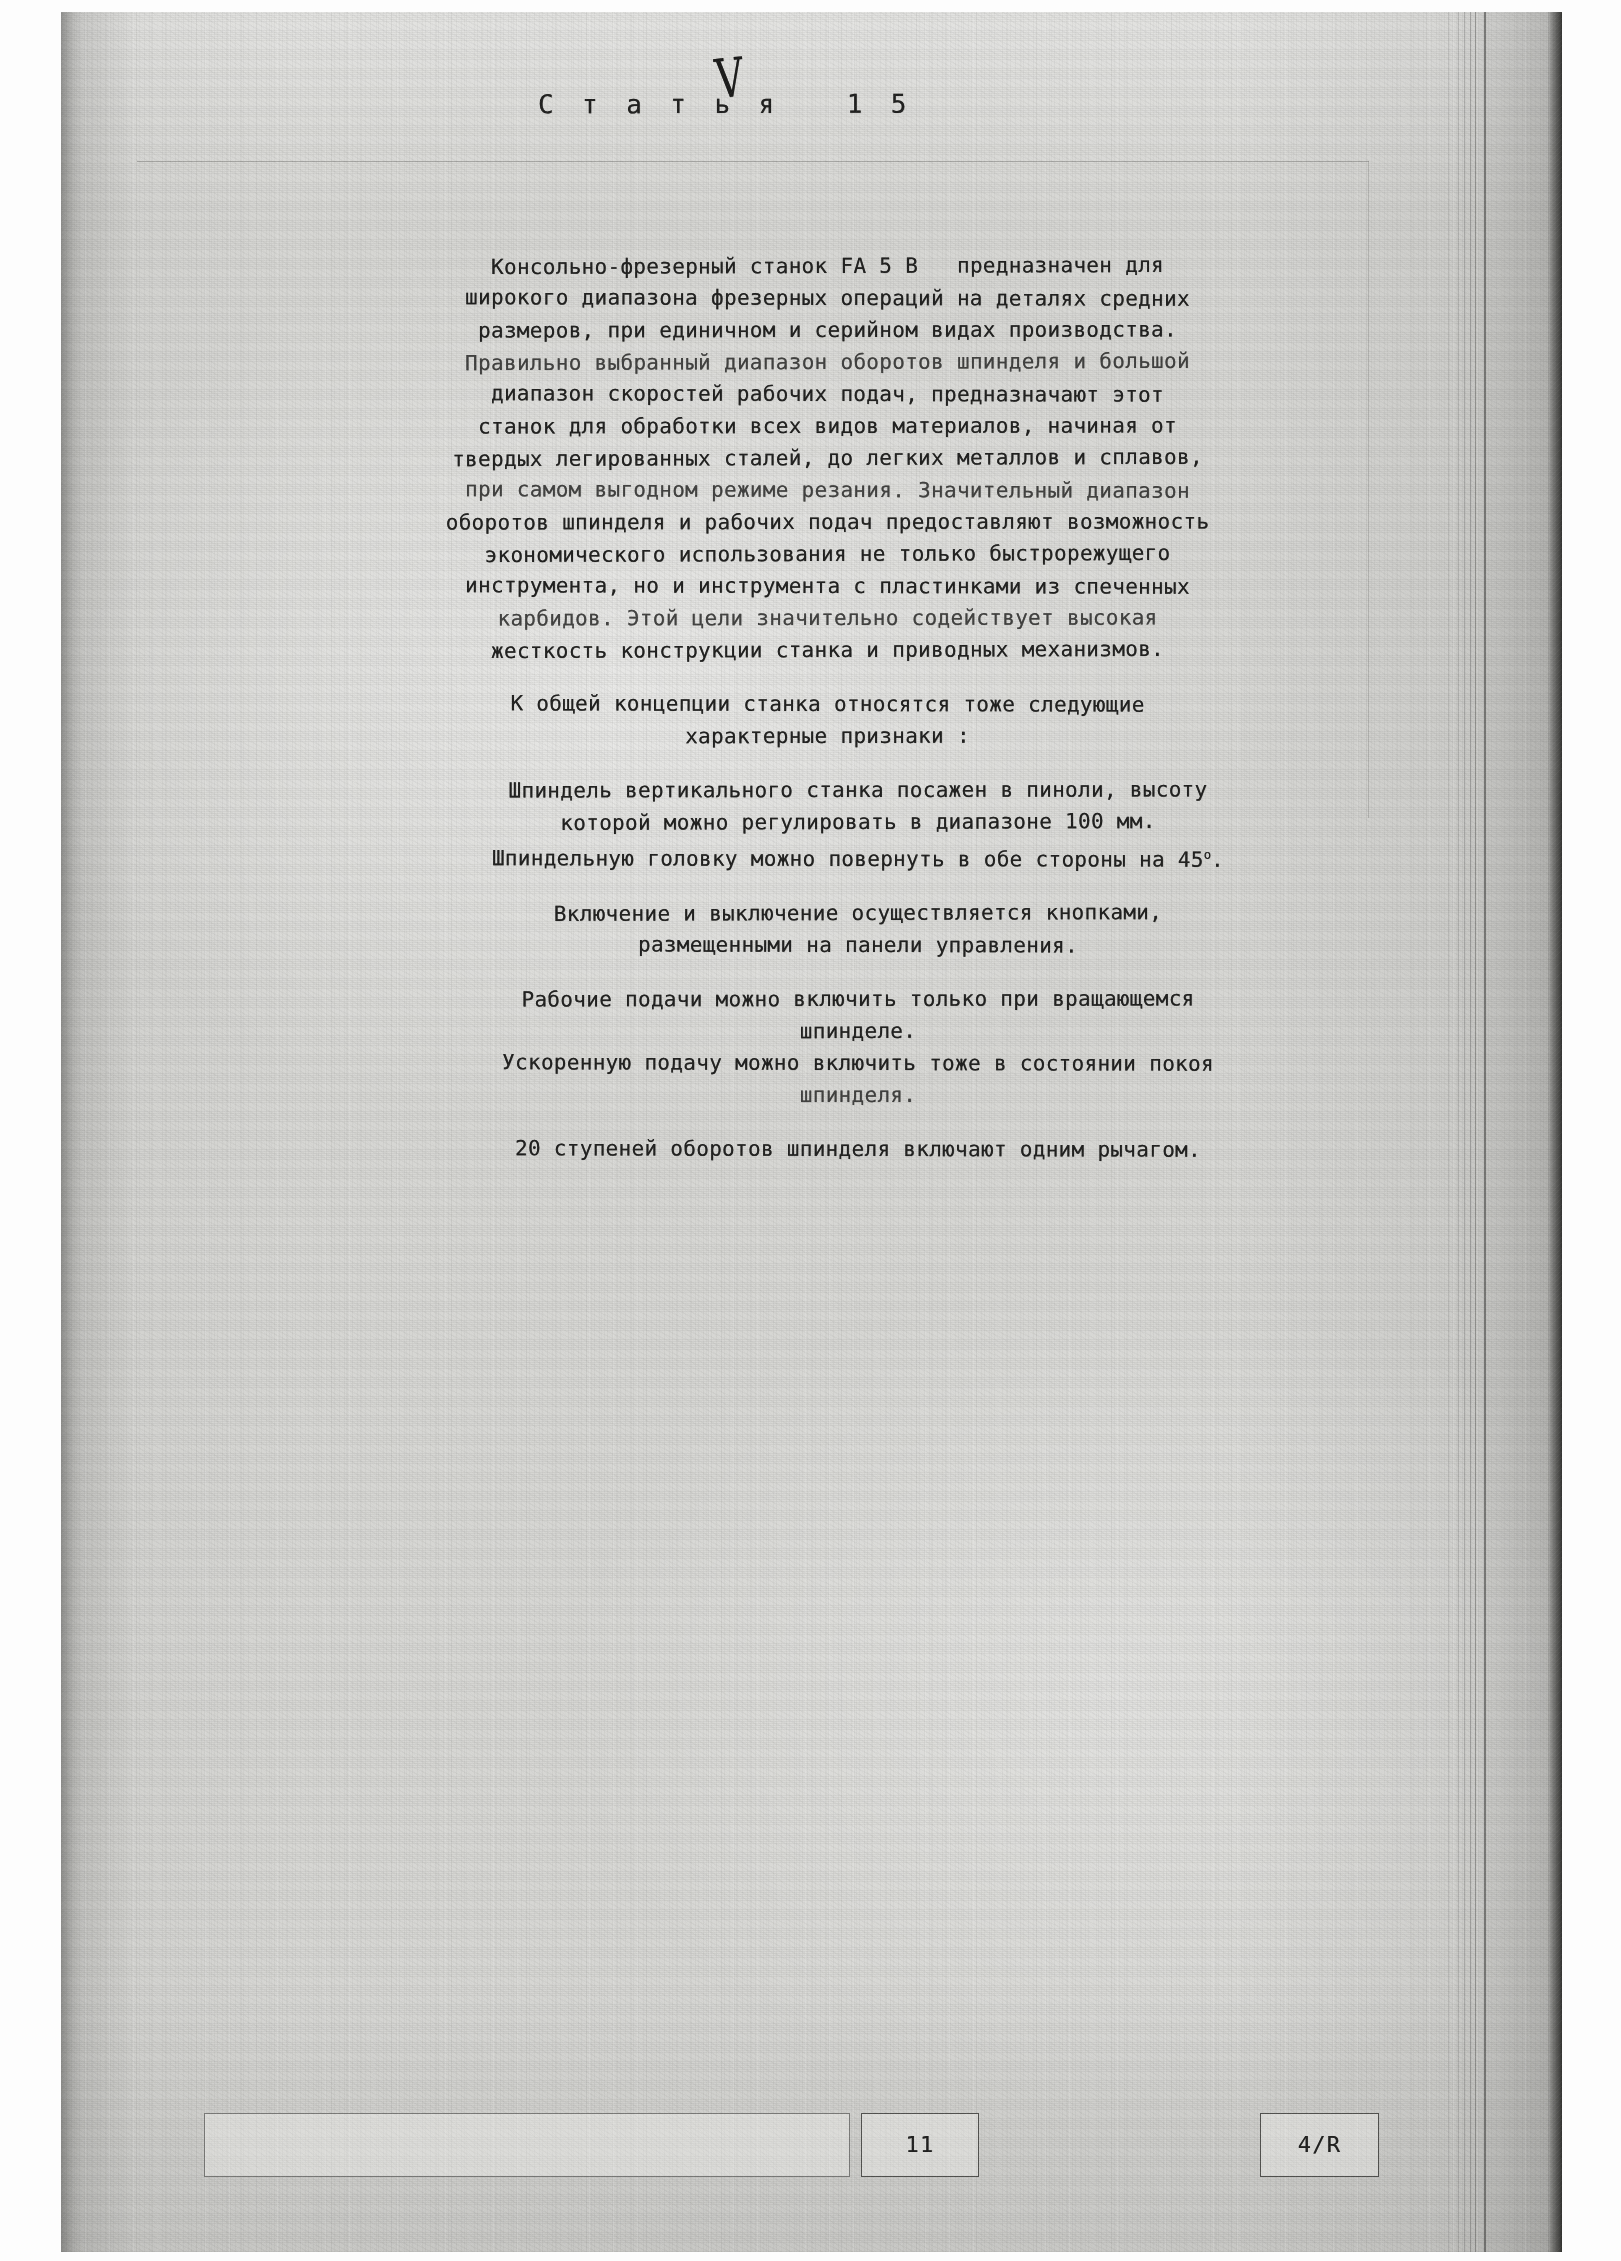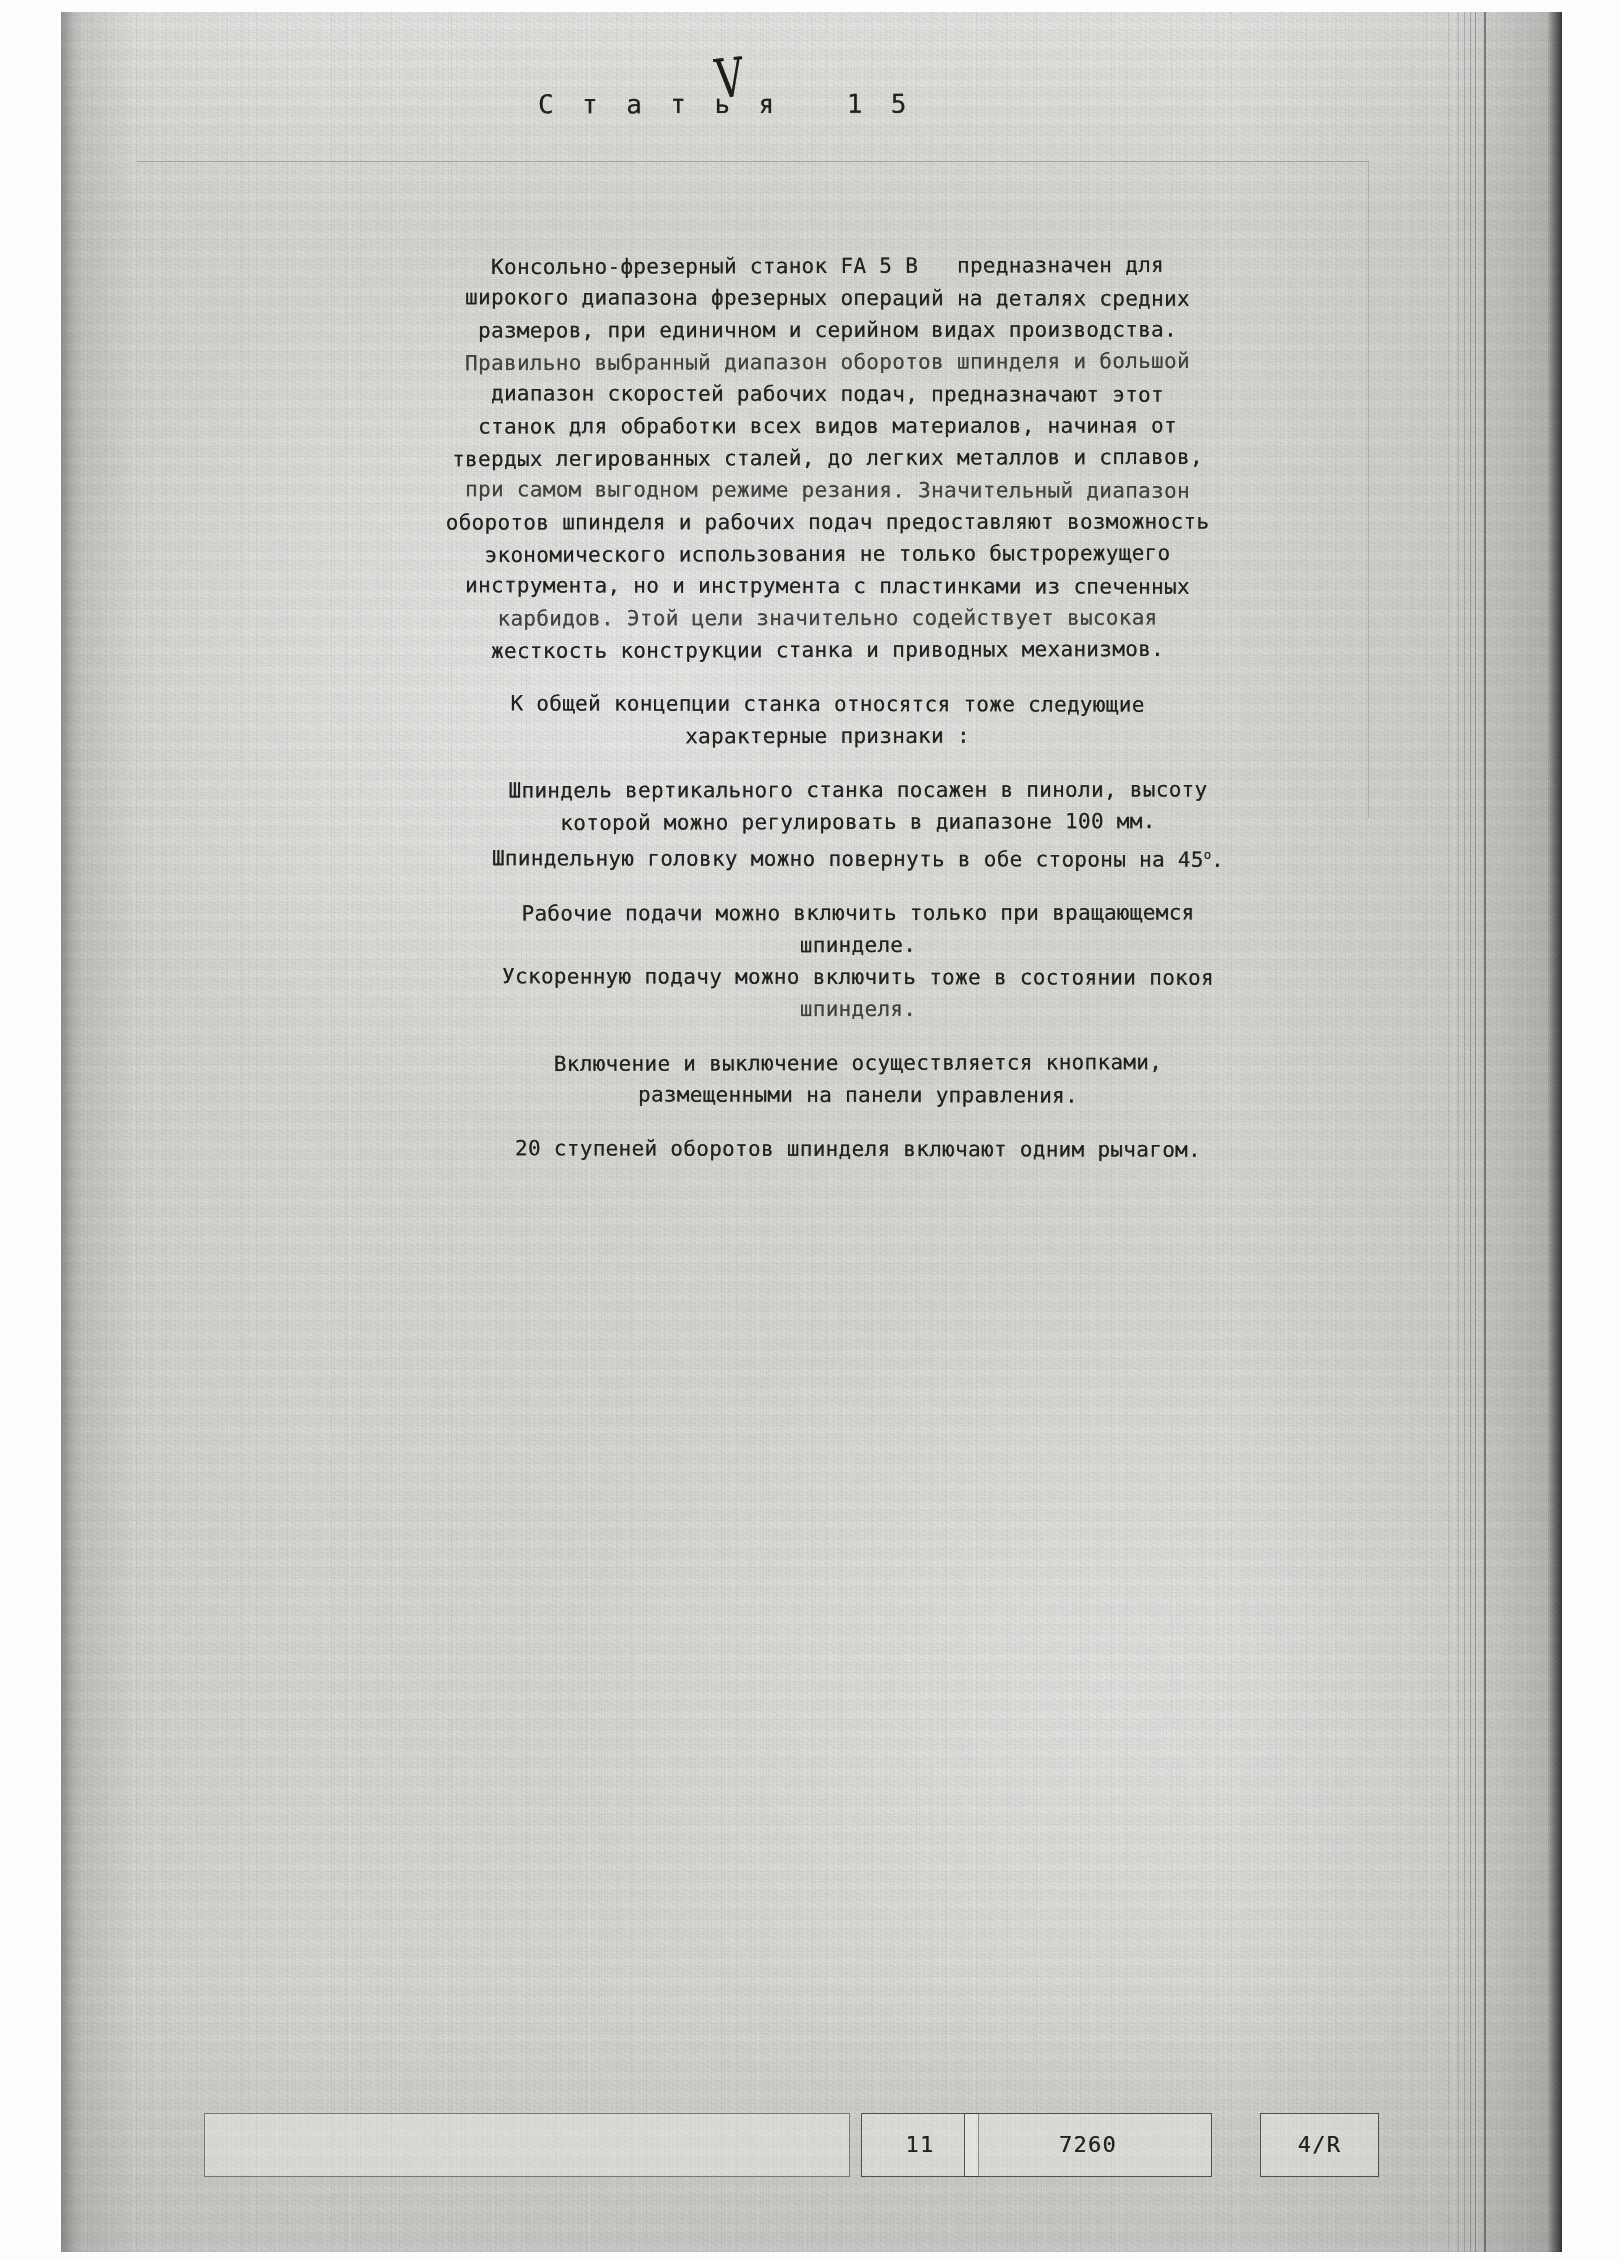--- a/index.html
+++ b/index.html
@@ -155,38 +155,37 @@
         <div class="para">
           <div class="line ink j2">К общей концепции станка относятся тоже следующие</div>
           <div class="line ink j3">характерные признаки :</div>
         </div>
         <div class="para indent">
           <div class="line ink j3">Шпиндель вертикального станка посажен в пиноли, высоту</div>
           <div class="line ink j1">которой можно регулировать в диапазоне 100 мм.</div>
           <div class="line ink j2"><span>Шпиндельную головку можно повернуть в обе стороны на 45</span><span class="deg">o</span><span>.</span></div>
         </div>
         <div class="para indent">
+          <div class="line ink j1">Включение и выключение осуществляется кнопками,</div>
+          <div class="line ink j2">размещенными на панели управления.</div>
+        </div>
+        <div class="para indent">
           <div class="line ink j3">Рабочие подачи можно включить только при вращающемся</div>
           <div class="line ink j1">шпинделе.</div>
           <div class="line ink j2">Ускоренную подачу можно включить тоже в состоянии покоя</div>
           <div class="line ink j3 faint">шпинделя.</div>
-        </div>
-        <div class="para indent">
-          <div class="line ink j1">Включение и выключение осуществляется кнопками,</div>
-          <div class="line ink j2">размещенными на панели управления.</div>
         </div>
         <div class="para indent">
           <div class="line ink j2">20 ступеней оборотов шпинделя включают одним рычагом.</div>
         </div>
       </div>
 
     <div id="footer">
       <div class="cell c-blank ink"></div>
       <div class="cell c-page ink">11</div>
-      <div class="cell c-code ink">7260</div>
       <div class="cell c-rev ink">4/R</div>
     </div>
 
     <div class="noise-over"></div>
   </div>
 
 </div>
 
 
 </body></html>

